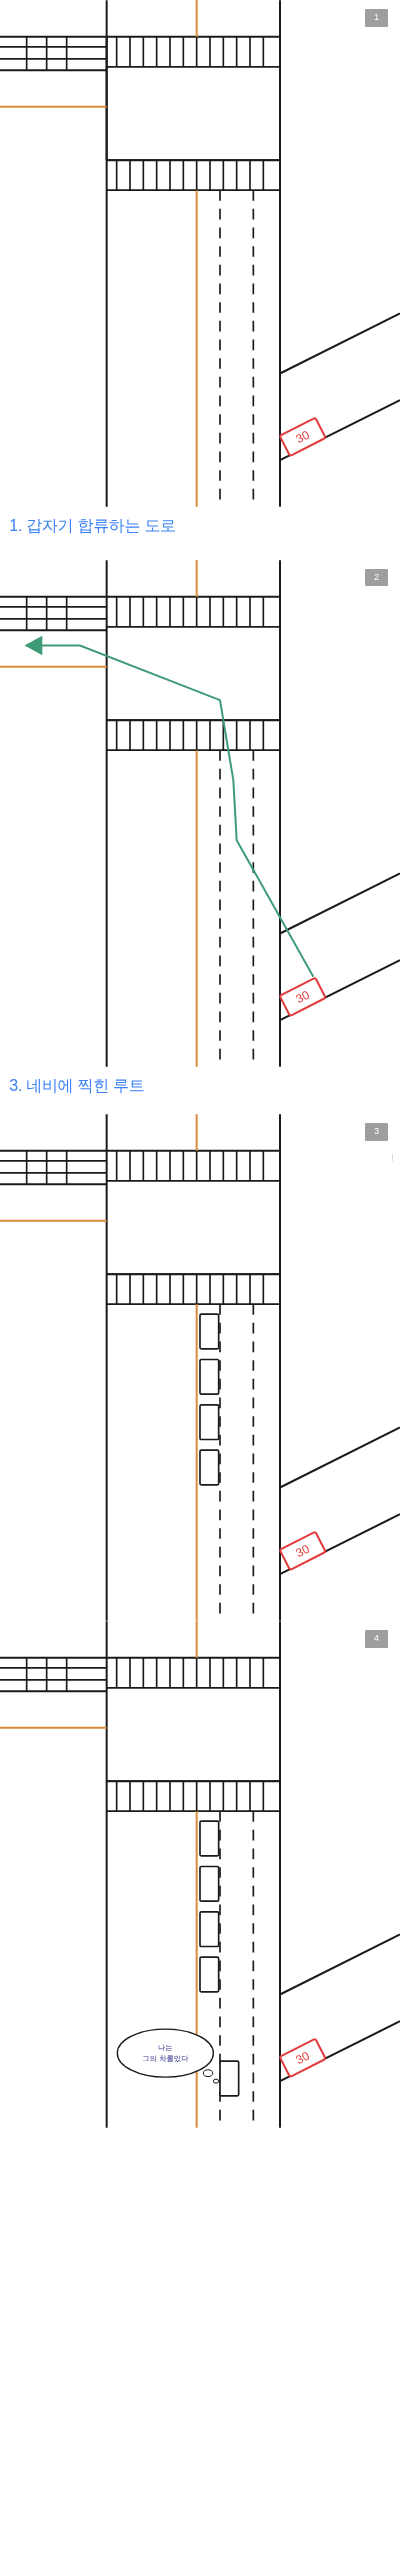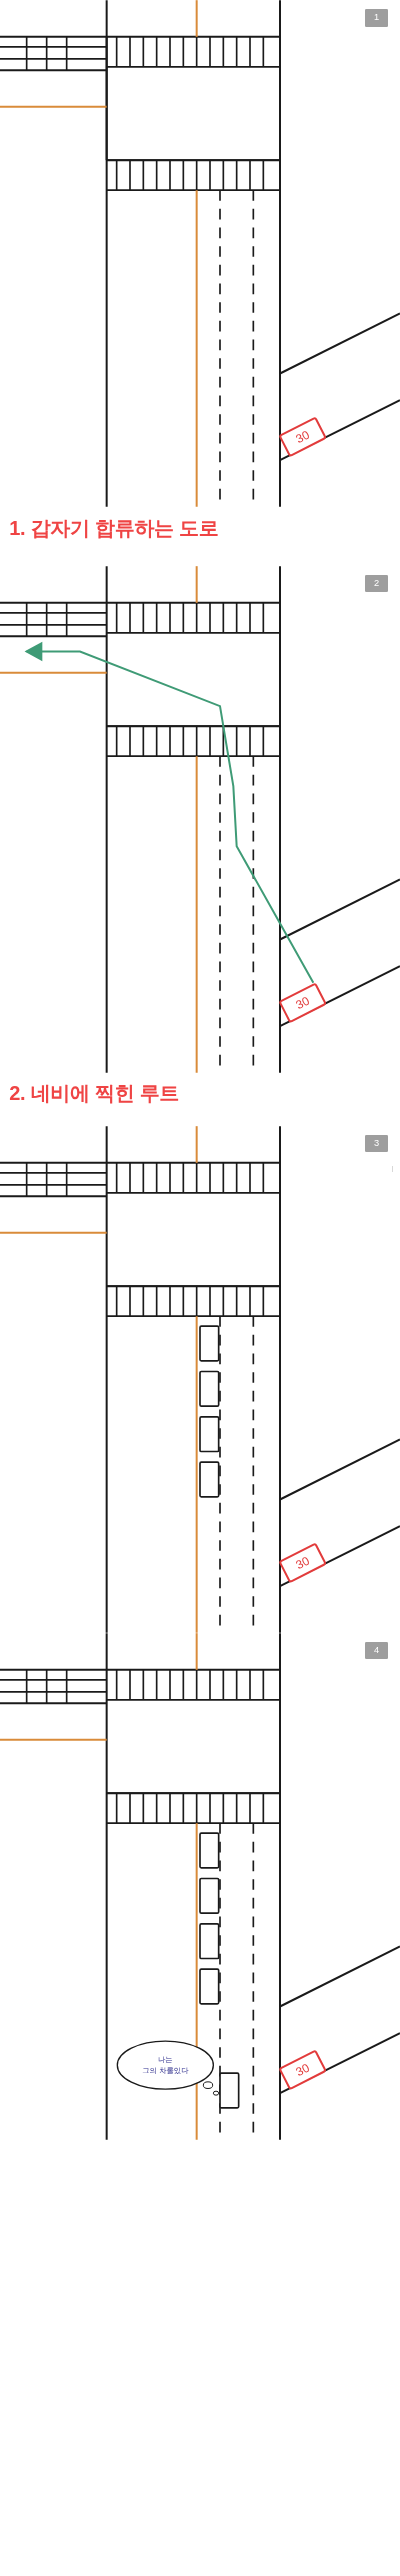--- a/index.html
+++ b/index.html
@@ -33,26 +33,25 @@
     height: 17.3px;
     background: #9e9e9e;
     color: #ffffff;
     font-size: 9.3px;
     line-height: 17.3px;
     text-align: center;
     border-radius: 1.3px;
     font-family: "Liberation Sans", sans-serif;
   }
   .caption {
-    font-size: 20px;
+    font-size: 16px;
     line-height: 1.45;
     padding: 6.7px 9.3px 17.3px 9.3px;
-    color: #ef4444;
+    color: #3b82f6;
     letter-spacing: -0.3px;
-    font-weight: bold;
   }
   .caption-1 {
     padding-bottom: 23px;
   }
   .spacer-md { height: 17.3px; }
   .tiny-dot {
     position: absolute;
     right: 6.7px;
     top: 40px;
     width: 1.3px;
@@ -226,21 +225,21 @@
       </g>
 
       <g>
         <rect x="424" y="638" width="60" height="34" rx="3" transform="rotate(-27 454 655)" fill="#ffffff" stroke="#e23b3b" stroke-width="3"></rect>
         <text x="454" y="661" transform="rotate(-27 454 655)" text-anchor="middle" font-family="Liberation Sans, sans-serif" font-size="18" fill="#e23b3b">30</text>
       </g>
     </svg>
     <div class="badge">2</div>
   </div>
 
-  <div class="caption">2. 네비에 찍힌 루트</div>
+  <div class="caption">3. 네비에 찍힌 루트</div>
 
   <div class="panel">
     <div class="tiny-dot"></div>
     <svg class="panel-svg" viewBox="0 0 600 760" width="400" height="507">
       <rect x="0" y="0" width="600" height="760" fill="#ffffff"></rect>
 
       <g stroke="#1a1a1a" stroke-width="3" fill="none">
         <line x1="160" y1="0" x2="160" y2="760"></line>
         <line x1="420" y1="0" x2="420" y2="760"></line>
       </g>

